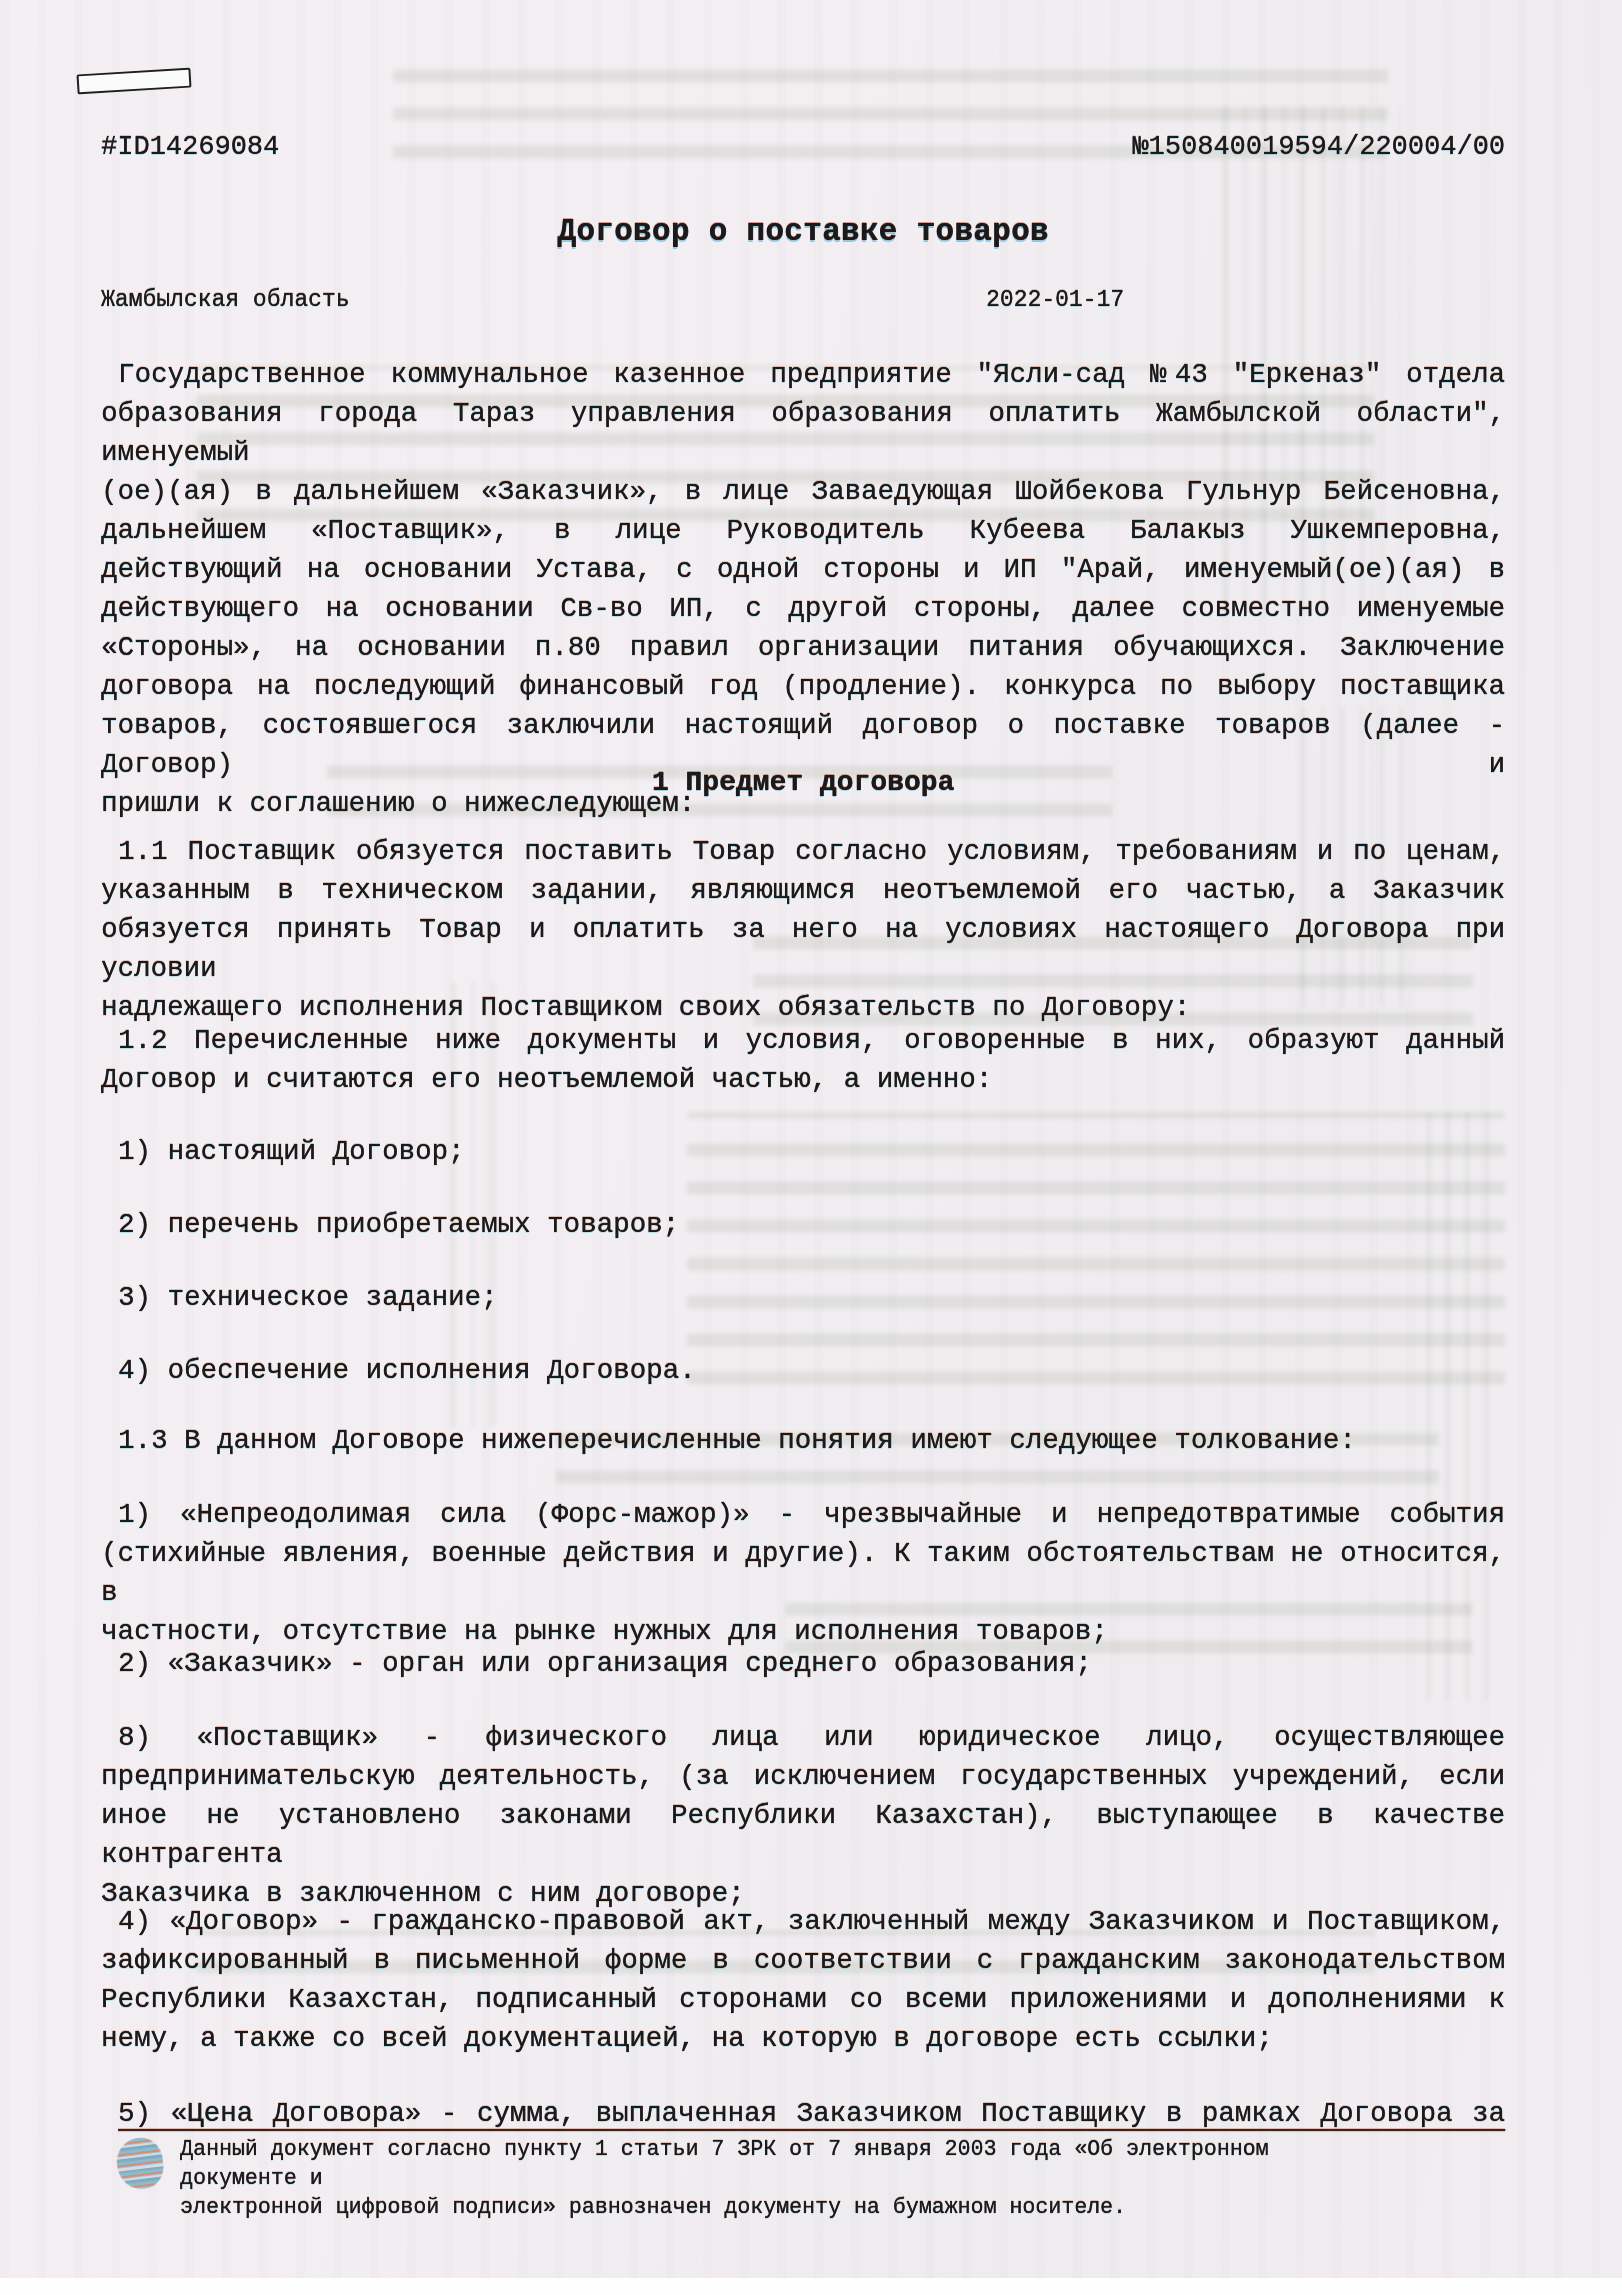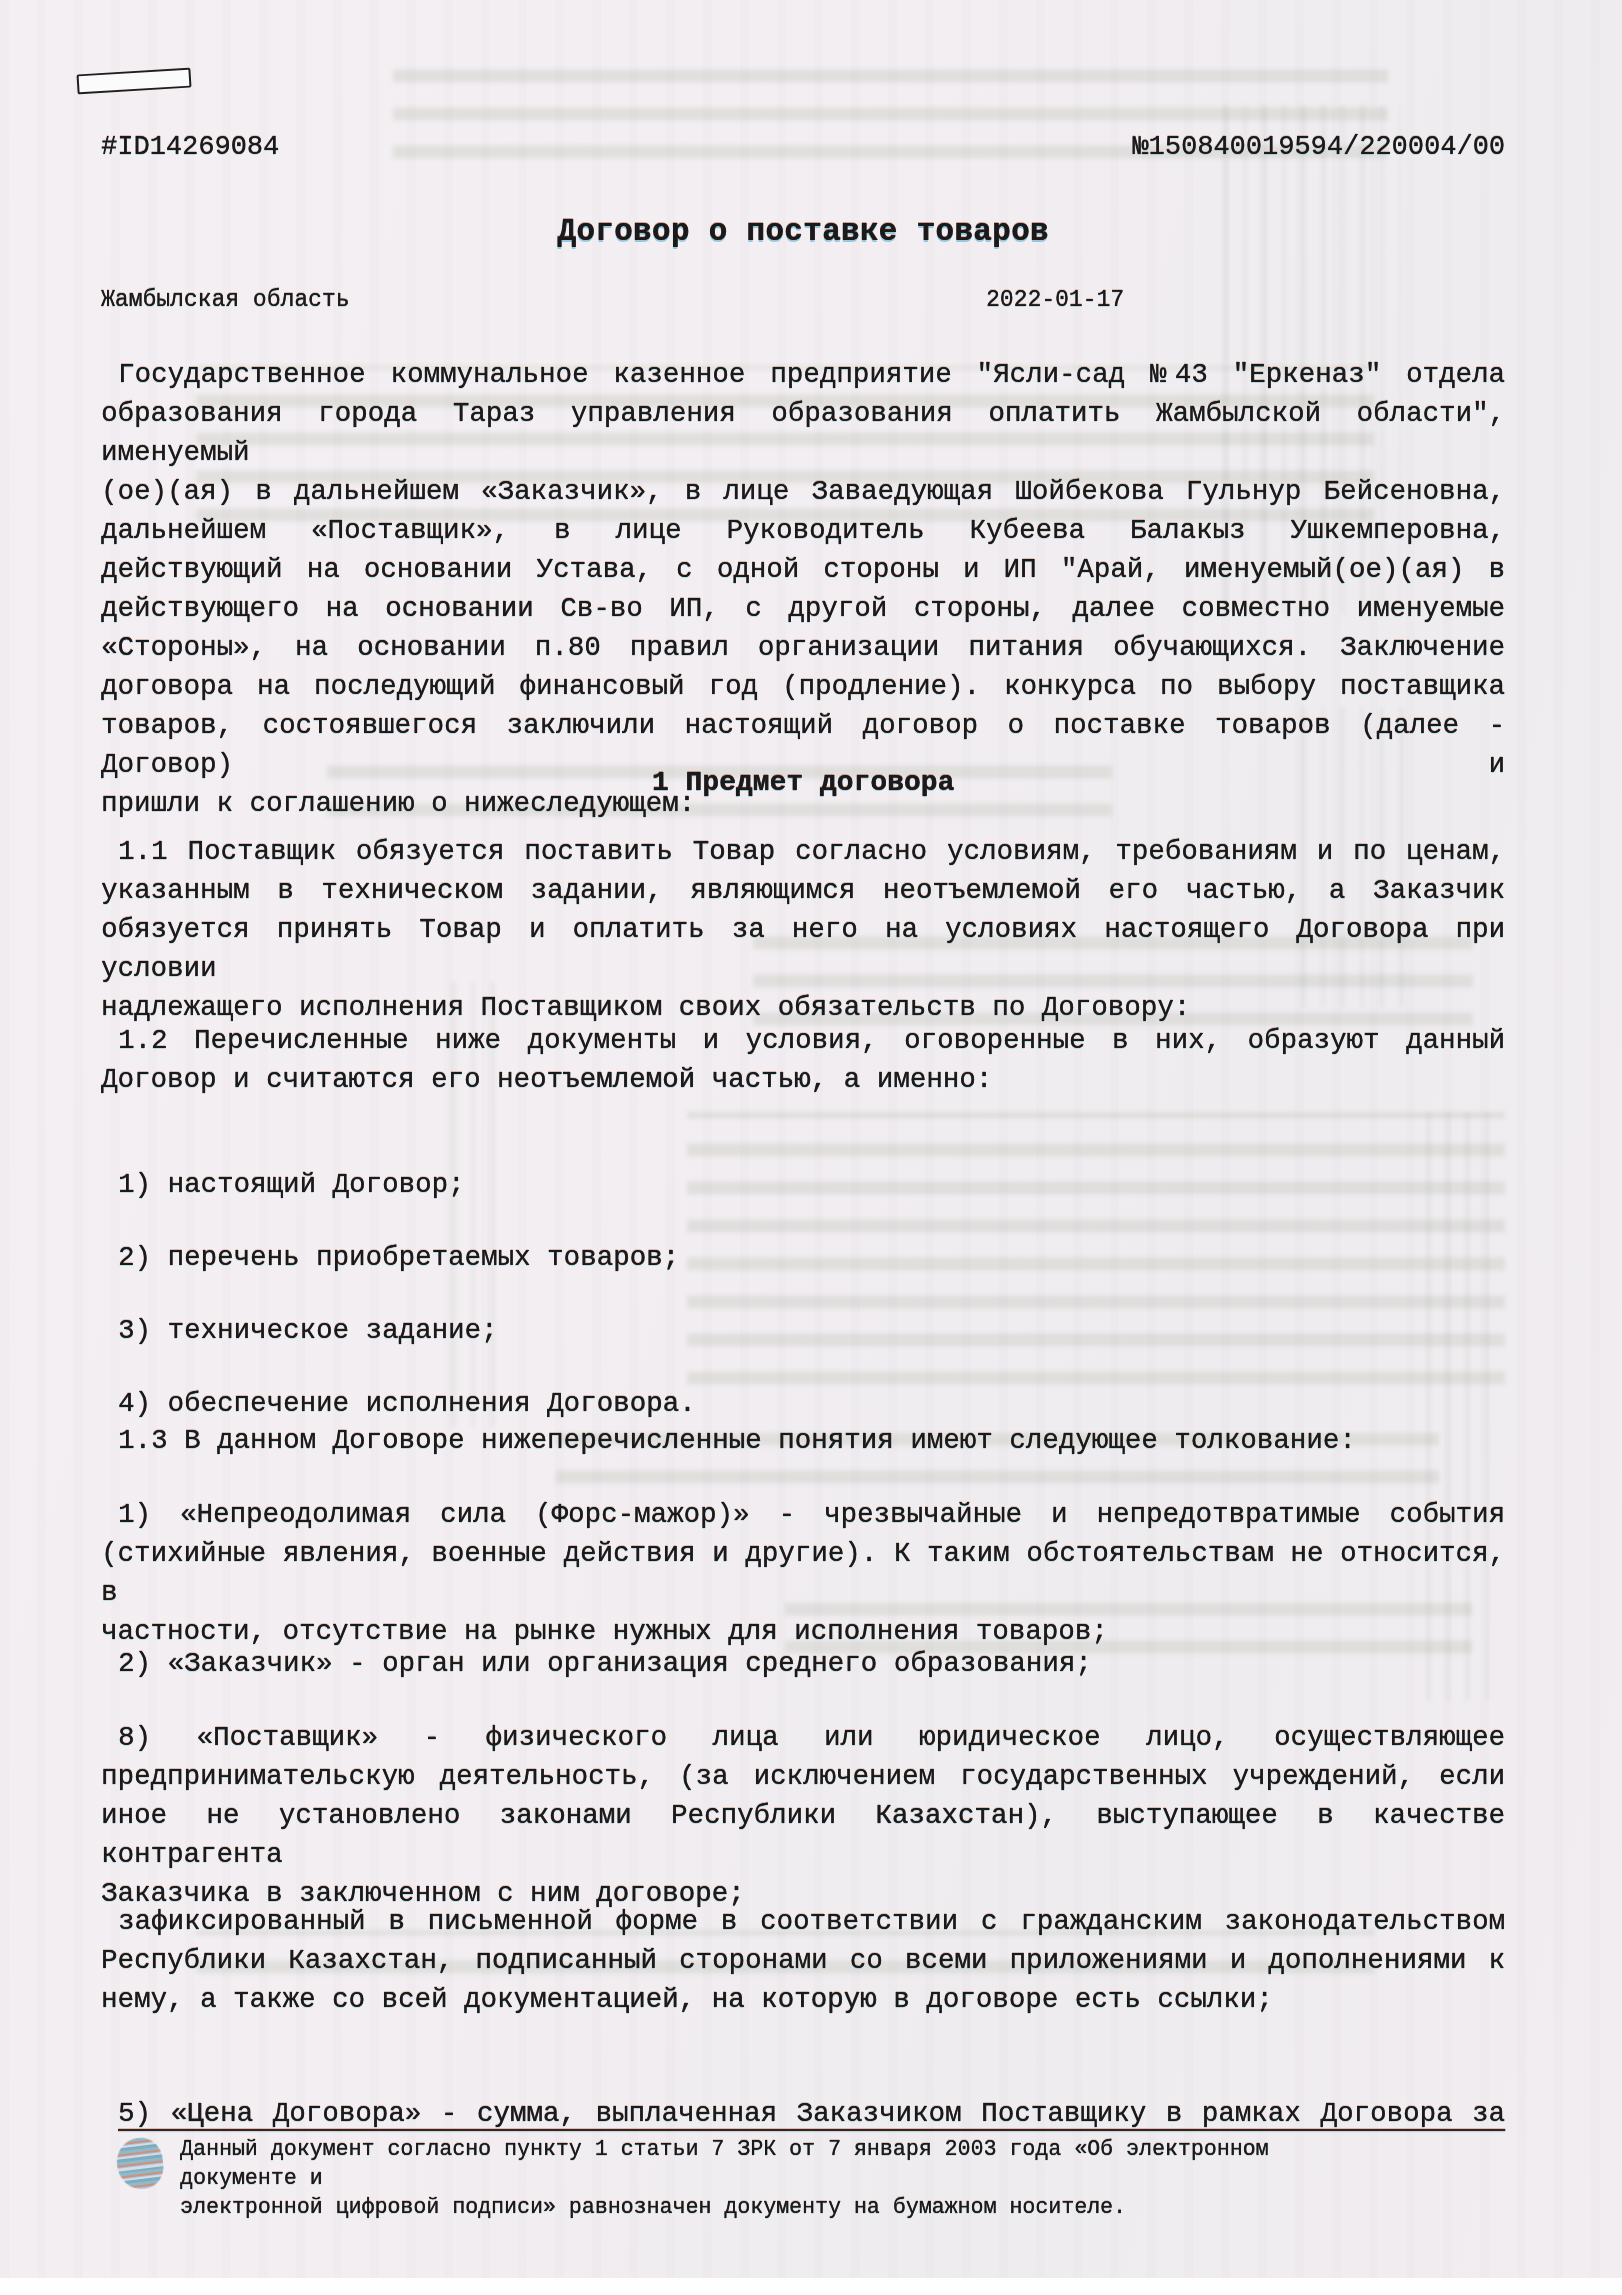--- a/index.html
+++ b/index.html
@@ -13,21 +13,21 @@
     content:""; position:absolute; inset:0; z-index:1; pointer-events:none;
     background:repeating-linear-gradient(90deg, rgba(70,60,80,0.015) 0 9.2px, rgba(0,0,0,0) 9.2px 37px);
   }
   .content{ position:absolute; left:101px; top:0; width:1404px; height:100%; z-index:2; }
   .blk{ position:absolute; left:0; width:1404px; font-size:27.5px; line-height:39px;
         text-shadow:0 -1px 0 rgba(175,60,12,.28), 0 1.2px 0 rgba(0,160,205,.24), 0.3px 0 0 #201f1f; }
   .line{ text-align:justify; text-align-last:justify; }
   .para .line:last-child{ text-align-last:left; }
   .indent .line:first-child{ text-indent:17px; }
   .single{ text-align:left; text-indent:17px; }
-  .list .line{ text-align:center; text-align-last:left; text-indent:17px; margin-bottom:34px;margin-top:33px; }
+  .list .line{ text-align:center; text-align-last:left; text-indent:17px; margin-bottom:34px; }
   .stretch .line:last-child{ text-align-last:justify; }
   .u .line{ text-decoration:underline; text-decoration-thickness:2px; text-underline-offset:7.9px;
             text-decoration-color:#42201c; }
   .hdr-row{ top:128px; display:flex; justify-content:space-between; font-size:27px; }
   .title{ top:186px; text-align:center; font-weight:bold; font-size:31px; letter-spacing:0.3px;
           text-shadow:0 -1.3px 0 rgba(170,40,10,.42), 0 1.6px 0 rgba(0,140,195,.38), 0.5px 0 0 #141414;margin-top:26px; }
   .meta{ top:281px; font-size:23px; }
   .meta .date{ position:absolute; left:885px; top:0; }
   .heading{ top:763px; text-align:center; font-weight:bold; font-size:28px;
             text-shadow:0 -1.3px 0 rgba(170,40,10,.4), 0 1.4px 0 rgba(0,140,195,.35), 0.4px 0 0 #141414; }
@@ -135,20 +135,21 @@
     <div class="blk single def2">2) «Заказчик» - орган или организация среднего образования;</div>
 
     <div class="blk para indent def3">
         <div class="line">8) «Поставщик» - физического лица или юридическое лицо, осуществляющее</div>
         <div class="line">предпринимательскую деятельность, (за исключением государственных учреждений, если</div>
         <div class="line">иное не установлено законами Республики Казахстан), выступающее в качестве контрагента</div>
         <div class="line">Заказчика в заключенном с ним договоре;</div>
       </div>
 
     <div class="blk para indent def4">
+        <div class="line">4) «Договор» - гражданско-правовой акт, заключенный между Заказчиком и Поставщиком,</div>
         <div class="line">зафиксированный в письменной форме в соответствии с гражданским законодательством</div>
         <div class="line">Республики Казахстан, подписанный сторонами со всеми приложениями и дополнениями к</div>
         <div class="line">нему, а также со всей документацией, на которую в договоре есть ссылки;</div>
       </div>
 
     <div class="blk para indent stretch u def5">
         <div class="line">5) «Цена Договора» - сумма, выплаченная Заказчиком Поставщику в рамках Договора за</div>
       </div>
 
     <div class="stamp"></div>

